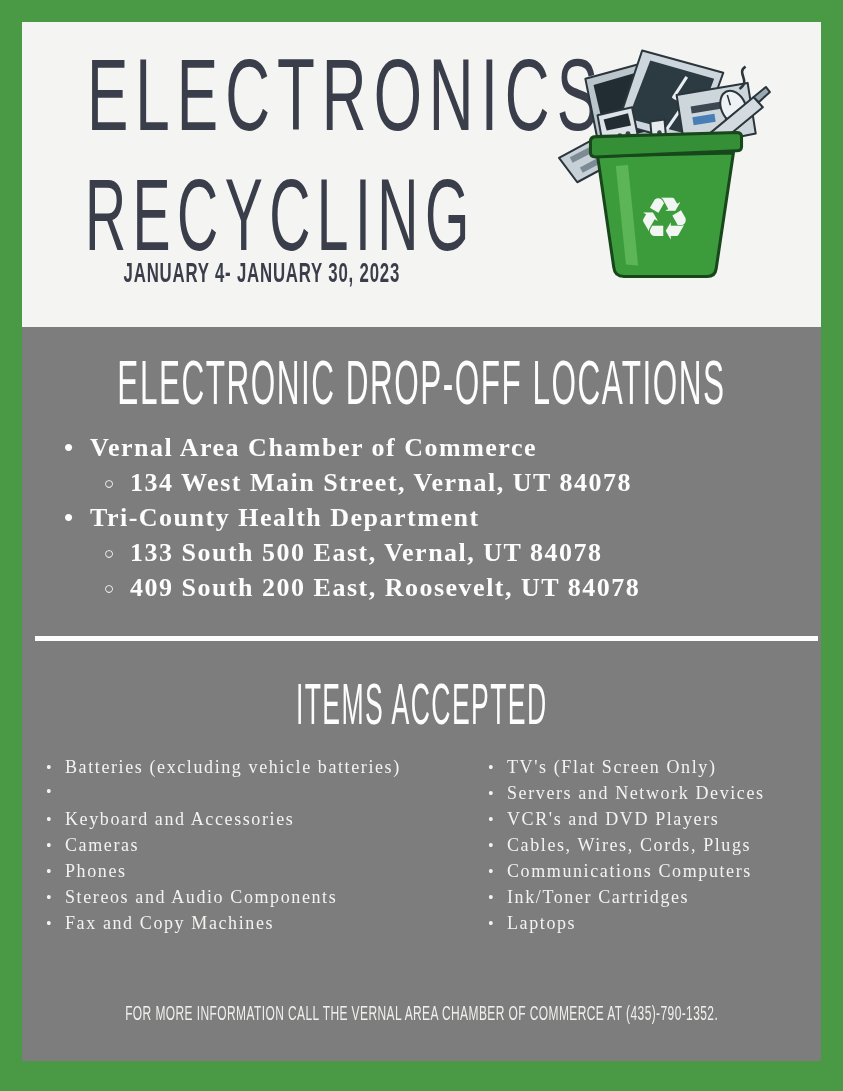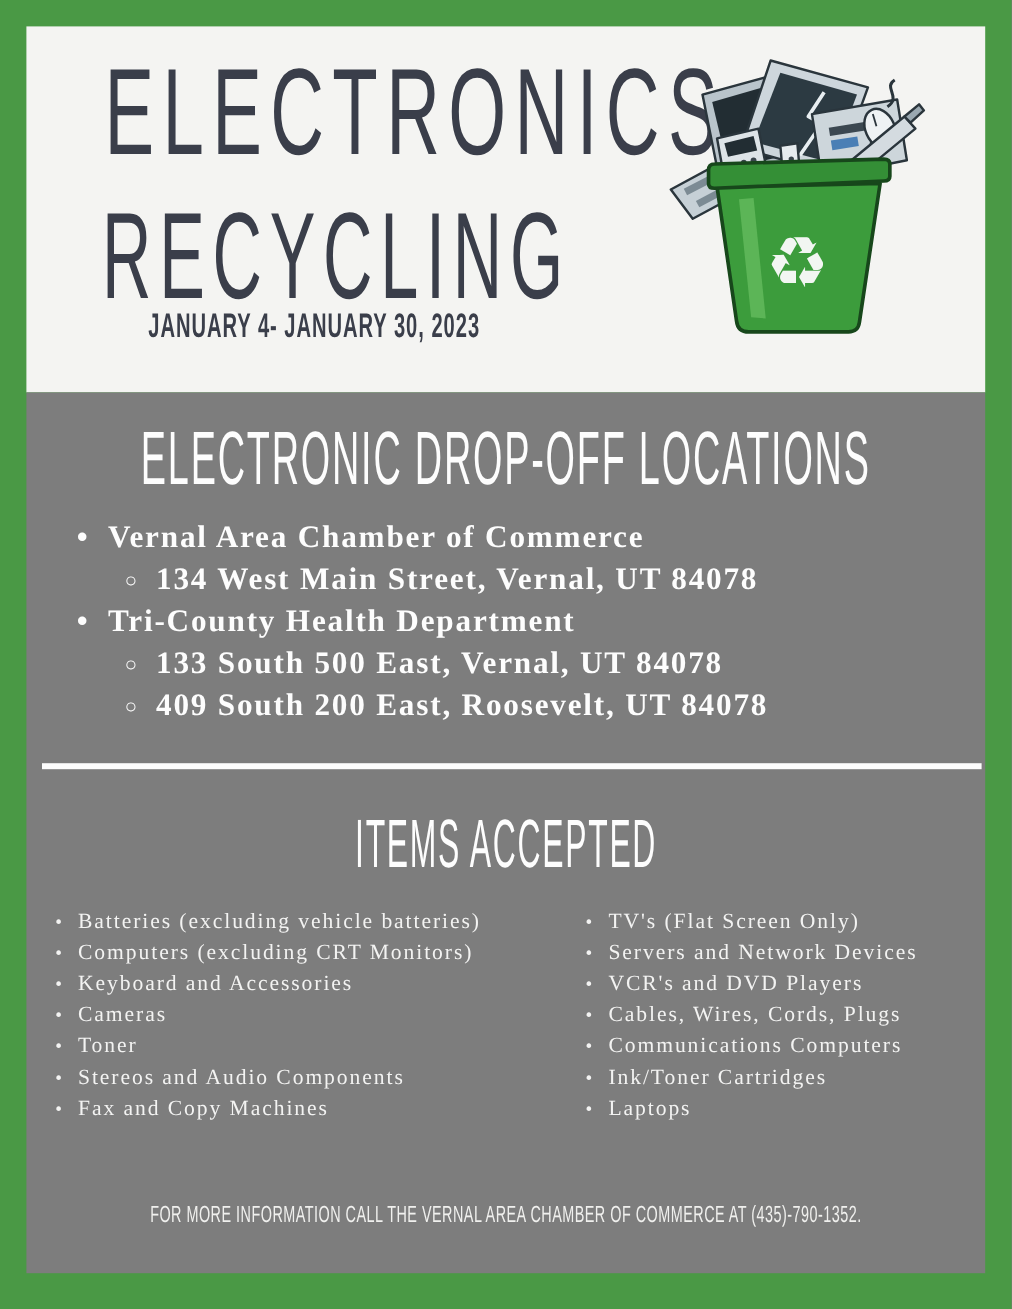--- a/index.html
+++ b/index.html
@@ -213,33 +213,32 @@
     <span>ITEMS ACCEPTED</span>
   </div>
 
   <div class="items-col left">
       <div class="item-row">
         <span class="bullet">•</span>
         <span>Batteries (excluding vehicle batteries)</span>
       </div>
       <div class="item-row">
         <span class="bullet">•</span>
-        <span>Computers (excluding CRT Monitors)</span>
       </div>
       <div class="item-row">
         <span class="bullet">•</span>
         <span>Keyboard and Accessories</span>
       </div>
       <div class="item-row">
         <span class="bullet">•</span>
         <span>Cameras</span>
       </div>
       <div class="item-row">
         <span class="bullet">•</span>
-        <span>Toner</span>
+        <span>Phones</span>
       </div>
       <div class="item-row">
         <span class="bullet">•</span>
         <span>Stereos and Audio Components</span>
       </div>
       <div class="item-row">
         <span class="bullet">•</span>
         <span>Fax and Copy Machines</span>
       </div>
     </div>

